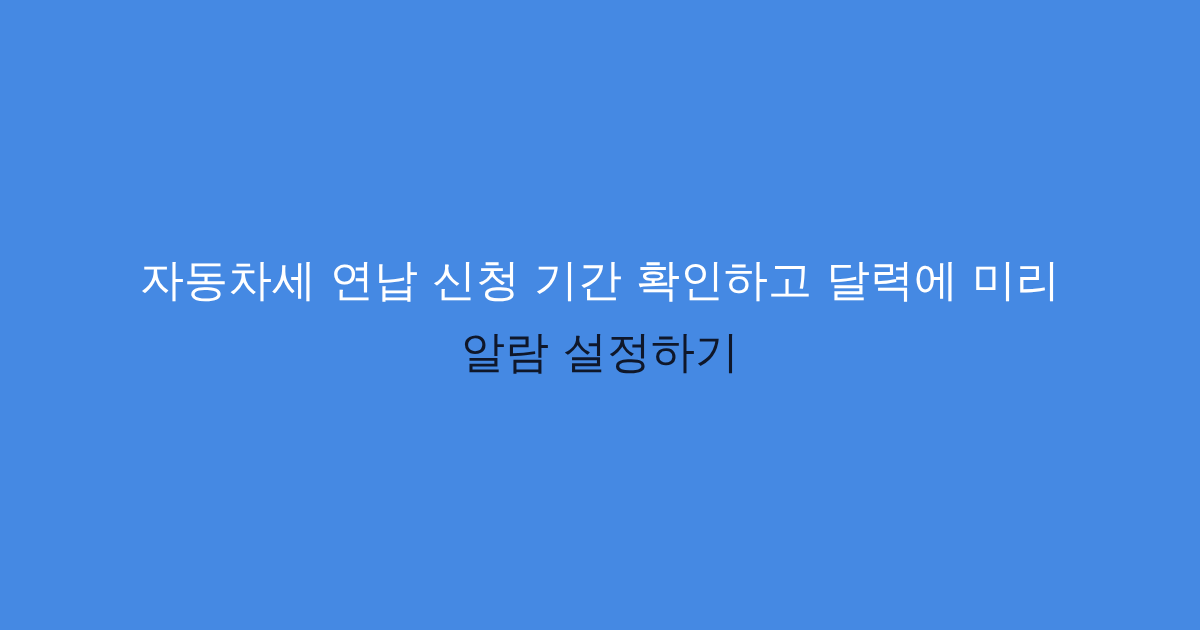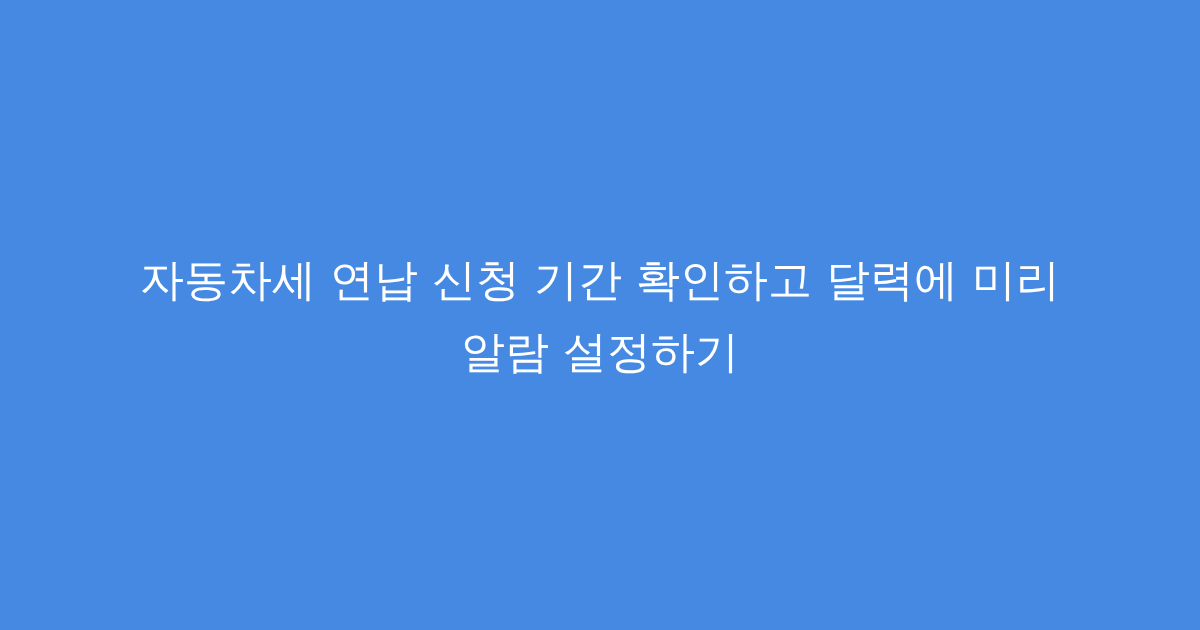--- a/index.html
+++ b/index.html
@@ -43,15 +43,15 @@
     letter-spacing: 0px;
     white-space: nowrap;
   }
 </style>
 </head>
 <body>
 
 <div class="og-card" style="background-color: rgb(69, 137, 227);">
   <div class="title-block">
     <span class="title-line" style="color: rgb(255, 255, 255);">자동차세 연납 신청 기간 확인하고 달력에 미리</span>
-    <span class="title-line" style="color: #ffffff; margin-top: 7px;">알람 설정하기</span>
+    <span class="title-line" style="color: #0f172a; margin-top: 7px;">알람 설정하기</span>
   </div>
 </div>
 
 </body></html>

